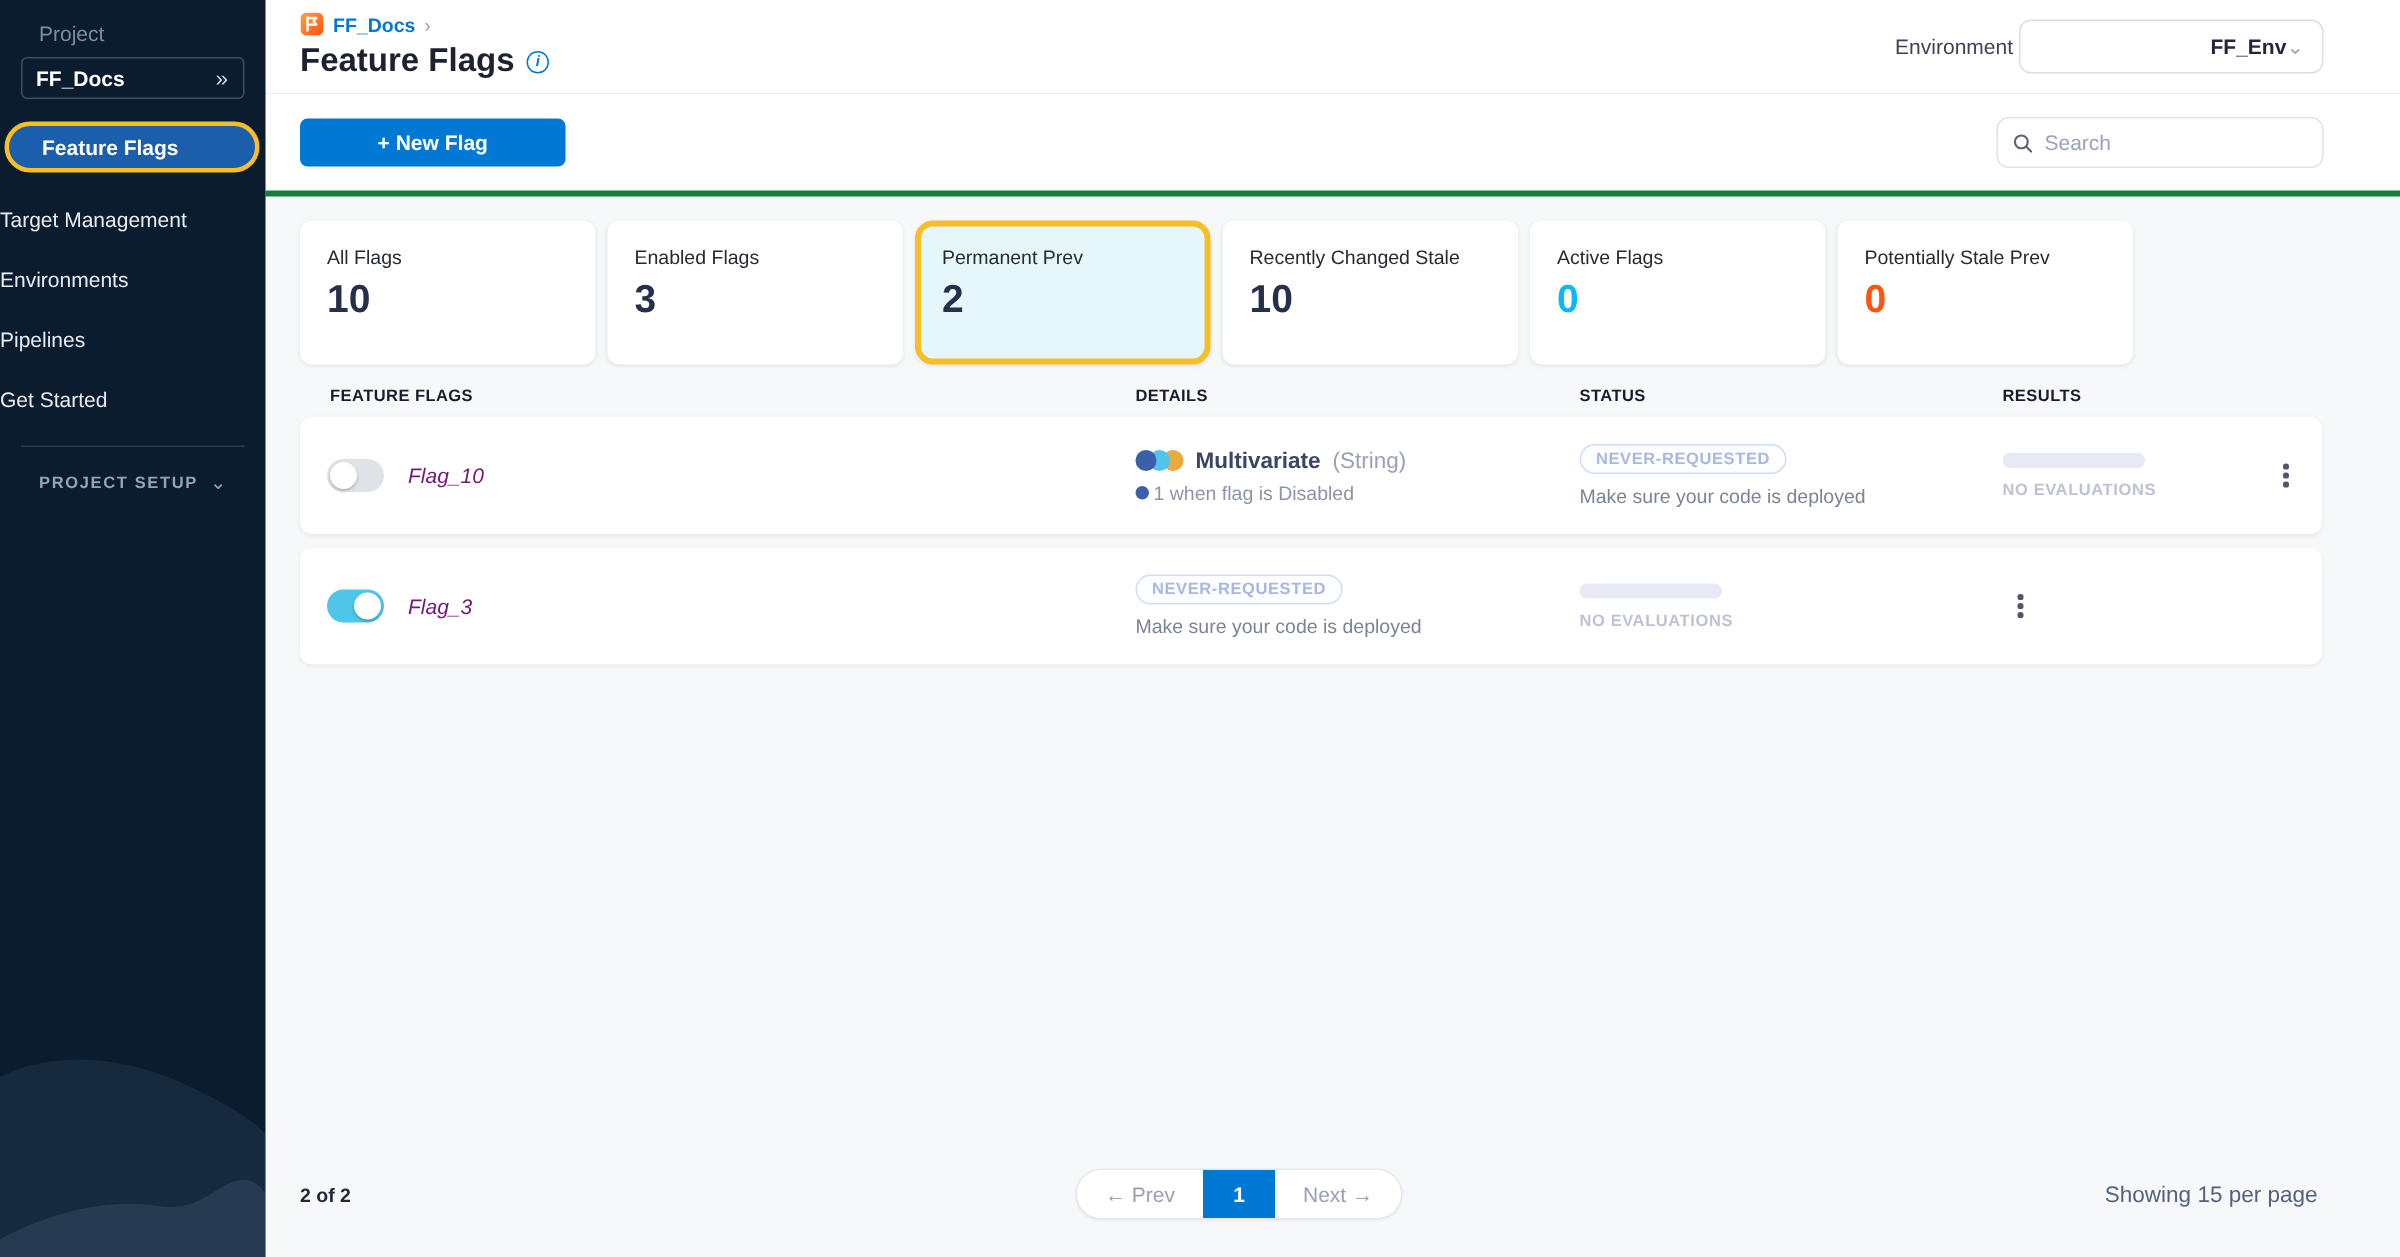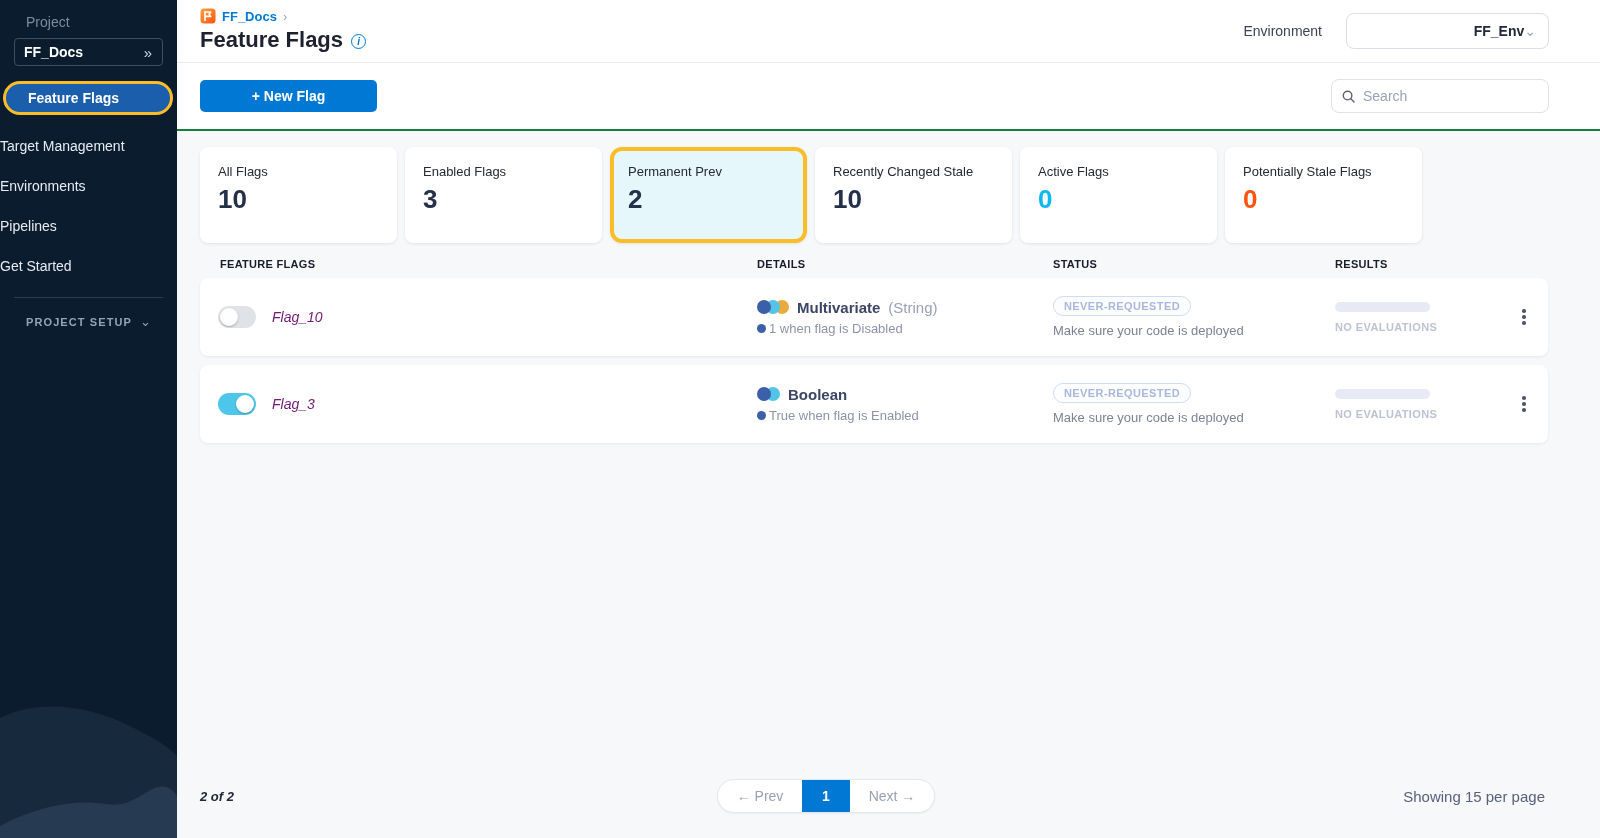--- a/index.html
+++ b/index.html
@@ -30,29 +30,29 @@
   .header { background:#ffffff; height:63px; border-bottom:1px solid #e8eaf0; display:flex;
     justify-content:space-between; padding:0 51px 0 23px; }
   .header-left { padding-top:8px; }
   .breadcrumb { display:flex; align-items:center; gap:6px; }
   .crumb-link { color:#0278d5; font-size:13px; font-weight:600; cursor:pointer; }
   .crumb-sep { color:#9aa5b5; font-size:13px; }
   .title-row { display:flex; align-items:center; gap:8px; margin-top:3px; }
   .page-title { font-size:22px; font-weight:700; color:#1d2130; }
   .info-icon { width:15px; height:15px; border:1.5px solid #0278d5; border-radius:50%; color:#0278d5;
     font-size:10px; font-weight:700; display:flex; align-items:center; justify-content:center; cursor:pointer; margin-top:3px; font-style:italic; }
-  .header-right { display:flex; align-items:center; gap:24px; }
+  .header-right { display:flex; align-items:center; gap:4px; }
   .env-label { color:#3c4354; font-size:14px; }
   .env-select { width:203px; height:36px; background:#fff; border:1px solid #d9dee8; border-radius:8px;
     display:flex; align-items:center; justify-content:flex-end; padding:0 12px; cursor:pointer; }
   .env-value { font-size:14px; font-weight:600; color:#22283a; }
   .env-chevron { color:#9aa5b5; font-size:14px; line-height:8px; }
 
   
-  .toolbar { background:#ffffff; height:68px; border-bottom:2px solid #15803d; display:flex;
+  .toolbar { background:#ffffff; height:68px; border-bottom:4px solid #15803d; display:flex;
     align-items:center; justify-content:space-between; padding:0 51px 0 23px; }
   .new-flag-btn { background:#0278d5; color:#fff; border:none; border-radius:5px; width:177px; height:32px;
     font-size:14px; font-weight:700; font-family:inherit; cursor:pointer; }
   .search-box { width:218px; height:34px; background:#fff; border:1px solid #dfe2ea; border-radius:8px;
     display:flex; align-items:center; padding:0 10px; gap:8px; }
   .search-icon { width:13px; height:13px; flex:0 0 13px; }
   .search-input { border:none; outline:none; font-size:14px; font-family:inherit; color:#22283a; width:100%; background:transparent; }
   .search-input::placeholder { color:#9aa3b5; }
 
   
@@ -99,21 +99,21 @@
 
   .result-bar { width:95px; height:10px; border-radius:5px; background:#e7eaf5; }
   .result-text { font-size:11px; font-weight:600; letter-spacing:.4px; color:#bdc3d3; margin-top:9px; }
 
   .kebab { display:flex; flex-direction:column; gap:2.5px; align-items:center; justify-content:center; cursor:pointer;
     width:24px; height:30px; }
   .kebab span { width:3.5px; height:3.5px; border-radius:50%; background:#50576a; }
 
   
   .footer { height:68px; display:flex; align-items:center; position:relative; padding:0 55px 16px 23px; }
-  .footer-count { font-size:13px; font-weight:700; color:#22283a;font-style:italic; }
+  .footer-count { font-size:13px; font-weight:700; color:#22283a; }
   .pagination { position:absolute; left:540px; top:9px; width:218px; height:34px; background:#fff;
     border:1px solid #e4e7ee; border-radius:17px; display:flex; align-items:center; overflow:hidden;
     box-shadow:0 1px 2px rgba(40,41,61,.06); }
   .pg-prev, .pg-next { flex:1; text-align:center; color:#99a0b4; font-size:14px; cursor:pointer; background:none; border:none; font-family:inherit; }
   .pg-page { width:48px; height:34px; background:#0278d5; color:#fff; font-size:14px; font-weight:600; border:none;
     cursor:pointer; font-family:inherit; }
   .footer-showing { margin-left:auto; font-size:15px; color:#57617a; }
 </style>
 </head>
 <body>
@@ -209,21 +209,21 @@
       </div>
       <div class="card">
         <div class="card-label">Recently Changed Stale</div>
         <div class="card-value" style="color: rgb(37, 48, 74);">10</div>
       </div>
       <div class="card">
         <div class="card-label">Active Flags</div>
         <div class="card-value" style="color: rgb(10, 185, 240);">0</div>
       </div>
       <div class="card">
-        <div class="card-label">Potentially Stale Flags</div>
+        <div class="card-label">Potentially Stale Prev</div>
         <div class="card-value" style="color: rgb(255, 83, 16);">0</div>
       </div>
     </div>
 
     <div class="grid thead">
       <div class="th first">FEATURE FLAGS</div>
       <div class="th">DETAILS</div>
       <div class="th">STATUS</div>
       <div class="th">RESULTS</div>
       <div class="th"></div>
@@ -266,34 +266,20 @@
         </div>
     </div>
 
     <div class="grid trow">
       <div class="cell-name">
         <div class="toggle on">
             <div class="knob"></div>
           </div>
         <span class="flag-name">Flag_3</span>
       </div>
-      <div class="cell-details">
-        <div class="type-line">
-          <span class="vcircles">
-            <span class="vc vc1"></span>
-              <span class="vc vc2"></span>
-          </span>
-          <span class="type-name">Boolean</span>
-          <span class="type-suffix"></span>
-        </div>
-        <div class="rule-line">
-          <span class="rule-dot"></span>
-          <span class="rule-text">True when flag is Enabled</span>
-        </div>
-      </div>
       <div class="cell-status">
         <span class="status-badge">NEVER-REQUESTED</span>
         <div class="status-text">Make sure your code is deployed</div>
       </div>
       <div class="cell-results">
         <div class="result-bar"></div>
         <div class="result-text">NO EVALUATIONS</div>
       </div>
       <div class="kebab">
           <span></span>

